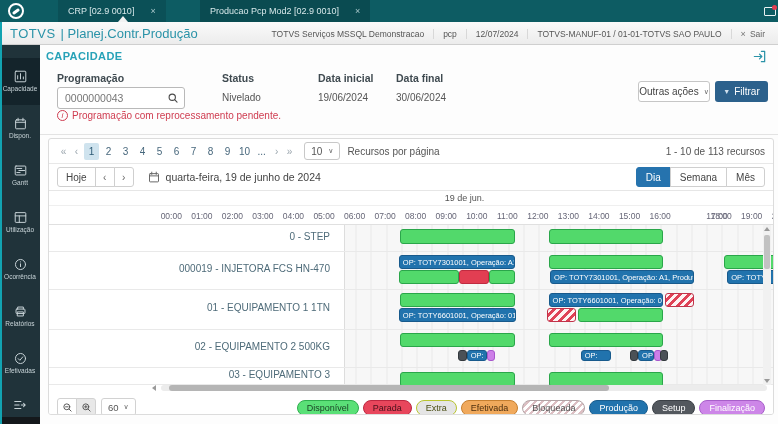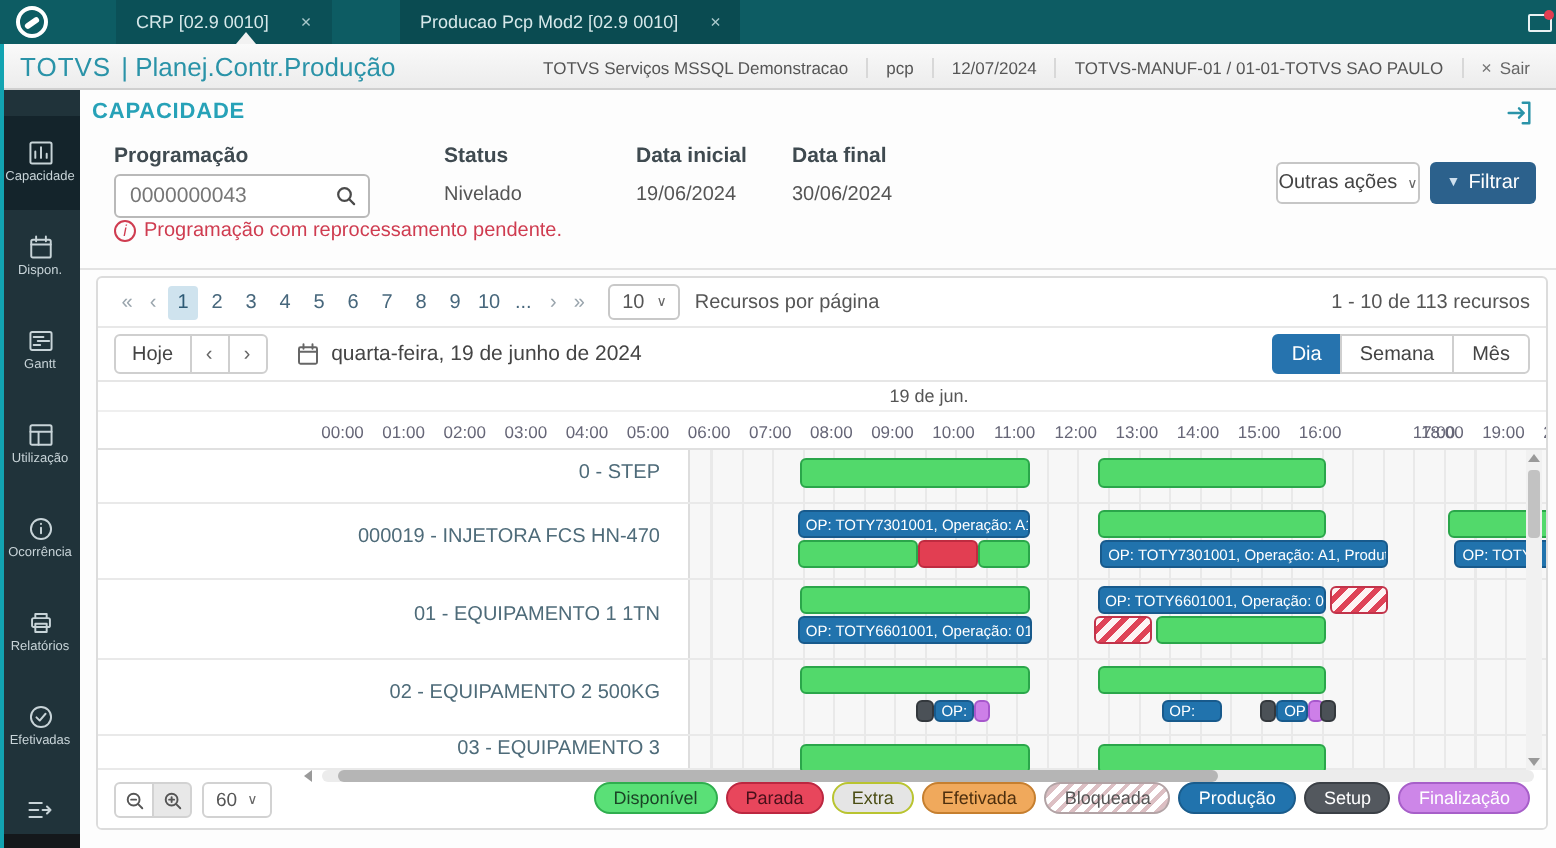--- a/index.html
+++ b/index.html
@@ -101,21 +101,21 @@
 .bar.h{background:repeating-linear-gradient(135deg,#fdf3f3 0 3px,#df4256 3px 6px);border-color:#c2334a}
 .vscroll{position:absolute;right:2px;top:34px;width:8px;height:160px;background:#f1f1f1;z-index:6}
 .vthumb{position:absolute;left:1px;top:10px;width:6px;height:34px;background:#c2c2c2;border-radius:2px}
 .vup{position:absolute;left:1px;top:2px;width:0;height:0;border-left:3px solid transparent;border-right:3px solid transparent;border-bottom:4px solid #999}
 .vdn{position:absolute;left:1px;bottom:2px;width:0;height:0;border-left:3px solid transparent;border-right:3px solid transparent;border-top:4px solid #999}
 .hscroll{position:absolute;left:112px;top:194px;width:606px;height:6px;background:#ececec;border-radius:3px;z-index:6}
 .hthumb{position:absolute;left:8px;top:0;width:440px;height:6px;background:#b5b5b5;border-radius:3px}
 .harrow{position:absolute;left:103px;top:194px;width:0;height:0;border-top:3px solid transparent;border-bottom:3px solid transparent;border-right:4px solid #9a9a9a;z-index:6}
 
 
-.bbar{position:absolute;left:0;top:252px;width:100%;height:25px;display:flex;align-items:flex-start;padding:0 8px;background:#fff}
+.bbar{position:absolute;left:0;top:252px;width:100%;height:25px;display:flex;align-items:flex-end;padding:0 8px;background:#fff}
 .zbtn{width:20px;height:18px;border:1px solid #d2d2d2;background:#fff;display:flex;align-items:center;justify-content:center;color:#555;cursor:pointer}
 .zbtn.zo{border-radius:3px 0 0 3px}
 .zbtn.zi{margin-left:-1px;border-radius:0 3px 3px 0;background:#e8e8e8}
 .zsel{height:18px;border:1px solid #d2d2d2;border-radius:3px;background:#fff;display:flex;align-items:center;gap:5px;padding:0 6px;margin-left:5px;font-size:9.5px;color:#555;cursor:pointer}
 .legend{margin-left:auto;display:flex;gap:4px}
 .pill{height:16px;border-radius:9px;border:1px solid;padding:0 9px;font-size:9px;display:flex;align-items:center;white-space:nowrap}
 .p-disponivel{background:#5ae077;border-color:#2fae4e;color:#1b4426}
 .p-parada{background:#e8465c;border-color:#bc2740;color:#47101a}
 .p-extra{background:#e5e5e5;border-color:#b9c430;color:#4a4d14}
 .p-efetivada{background:#f0a95c;border-color:#c67f2f;color:#4d2f0e}

